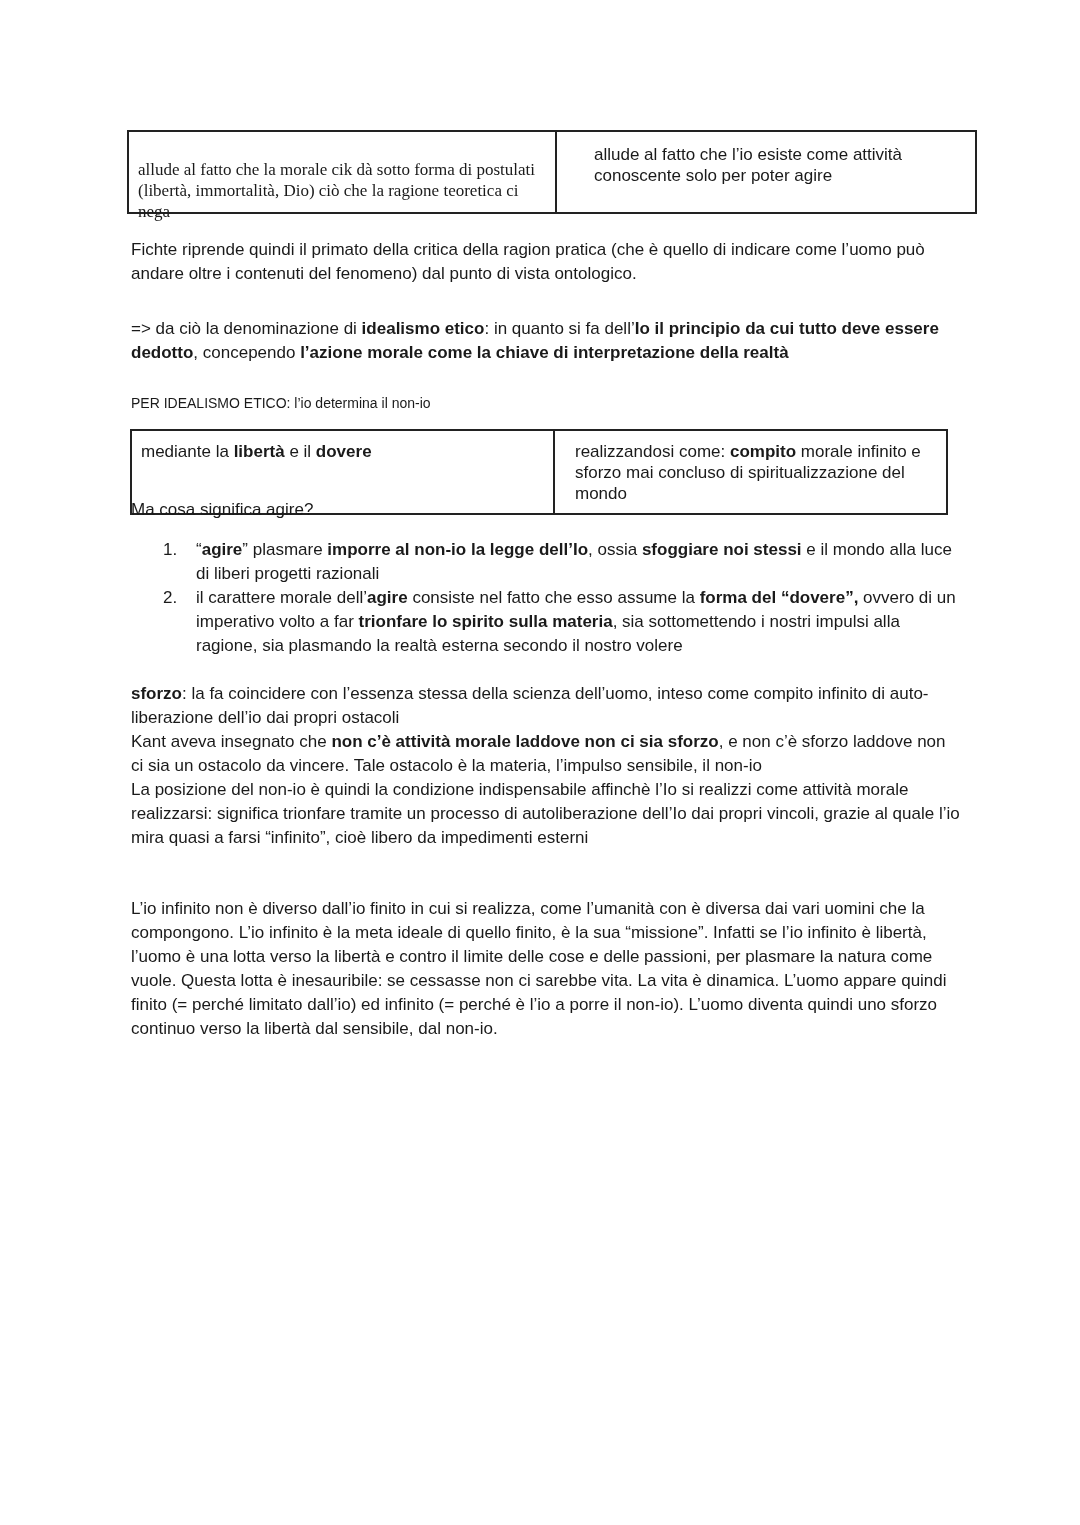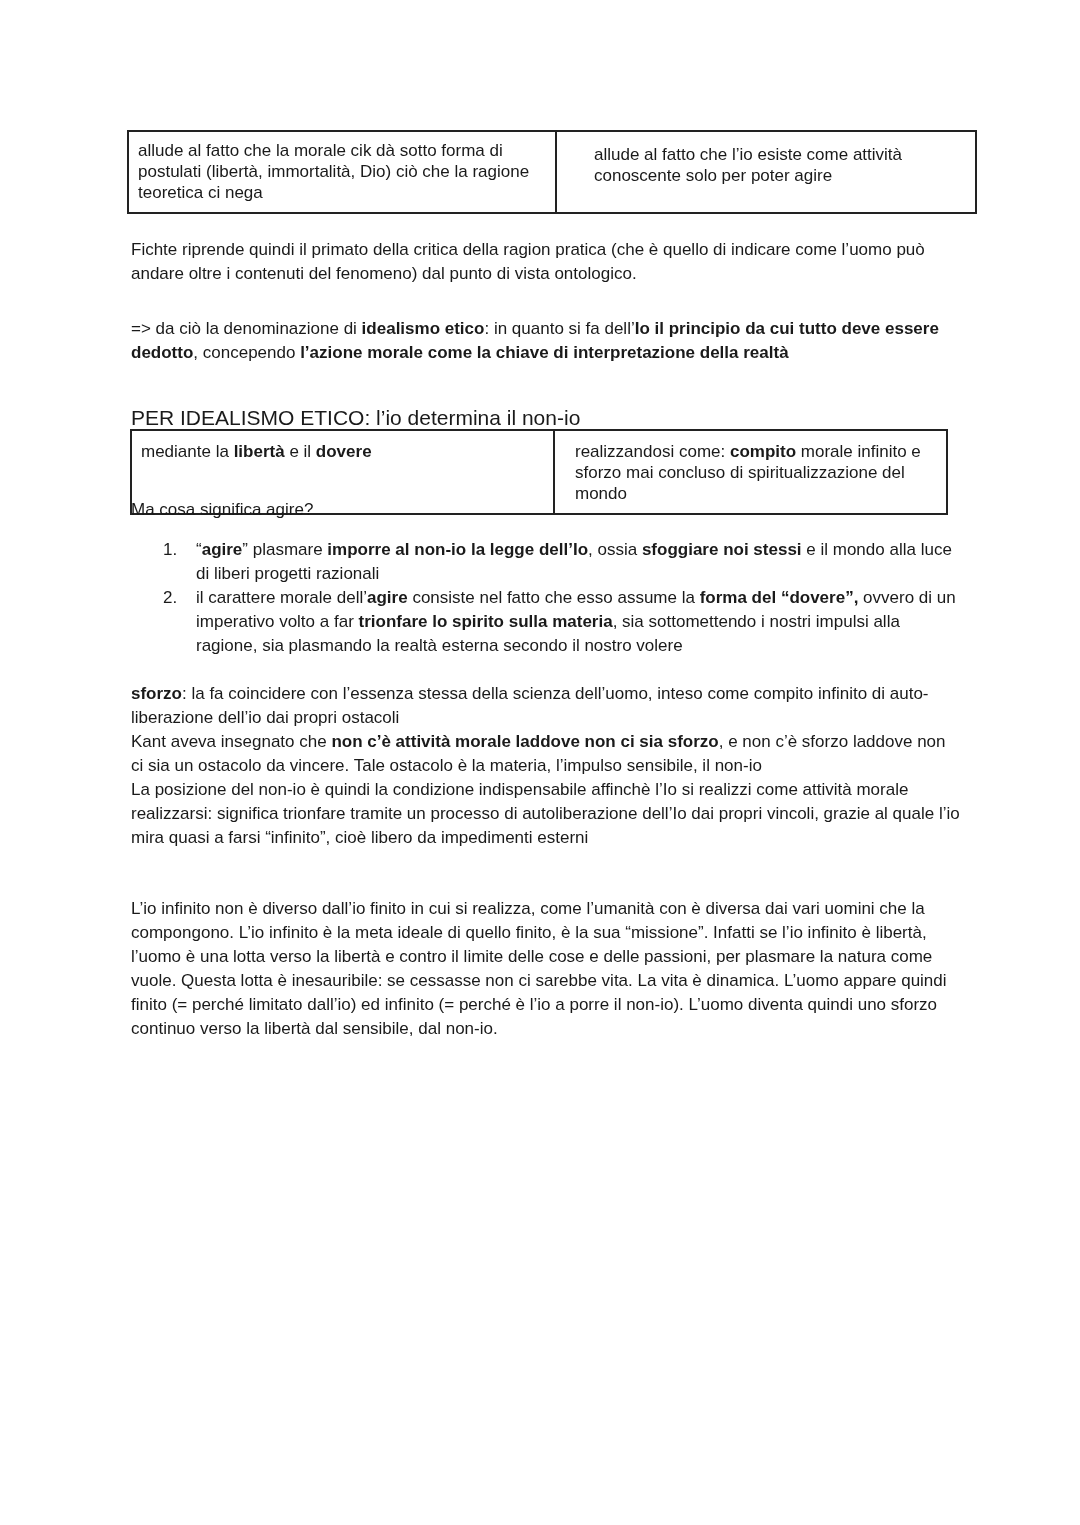--- a/index.html
+++ b/index.html
@@ -15,37 +15,37 @@
   .line-gap { line-height: 24px; }
   b { font-weight: bold; }
   ol { margin: 0; padding: 0; list-style: none; }
   .li { position: relative; padding-left: 65px; line-height: 24px; }
   .li .num { position: absolute; left: 32px; top: 0; }
 </style>
 </head>
 <body>
 
 <div class="tbl" style="left:127px; top:130px; width:850px; height:84px;">
-  <div class="cell" style="width:426px; padding-top:8px;">
+  <div class="cell" style="width:426px; padding-top:27px;font-family:Liberation Serif, serif;">
     <span>allude al fatto che la morale cik dà sotto forma di postulati (libertà, immortalità, Dio) ciò che la ragione teoretica ci nega</span>
   </div>
   <div class="cell" style="flex:1; padding-top:12px;padding-left:37px;">
     <span>allude al fatto che l’io esiste come attività conoscente solo per poter agire</span>
   </div>
 </div>
 
 <div class="p line-gap" style="top:238px;">
   <span>Fichte riprende quindi il primato della critica della ragion pratica (che è quello di indicare come l’uomo può andare oltre i contenuti del fenomeno) dal punto di vista ontologico.</span><br>
 </div>
 
 <div class="p line-gap" style="top:317px;">
   <span>=&gt; da ciò la denominazione di </span><b>idealismo etico</b><span>: in quanto si fa dell’</span><b>Io il principio da cui tutto deve essere dedotto</b><span>, concependo </span><b>l’azione morale come la chiave di interpretazione della realtà</b>
 </div>
 
-<div class="p" style="top:407px; font-size:21px;">PER IDEALISMO ETICO: l’io determina il non-io</div>
+<div class="p" style="top:393px; font-size:14px;">PER IDEALISMO ETICO: l’io determina il non-io</div>
 
 <div class="tbl" style="left:130px; top:429px; width:818px; height:86px;">
   <div class="cell" style="width:421px;">
     <span>mediante la </span><b>libertà</b><span> e il </span><b>dovere</b>
   </div>
   <div class="cell" style="flex:1;padding-left:20px;">
     <span>realizzandosi come: </span><b>compito</b><span> morale infinito e sforzo mai concluso di spiritualizzazione del mondo</span>
   </div>
 </div>
 

